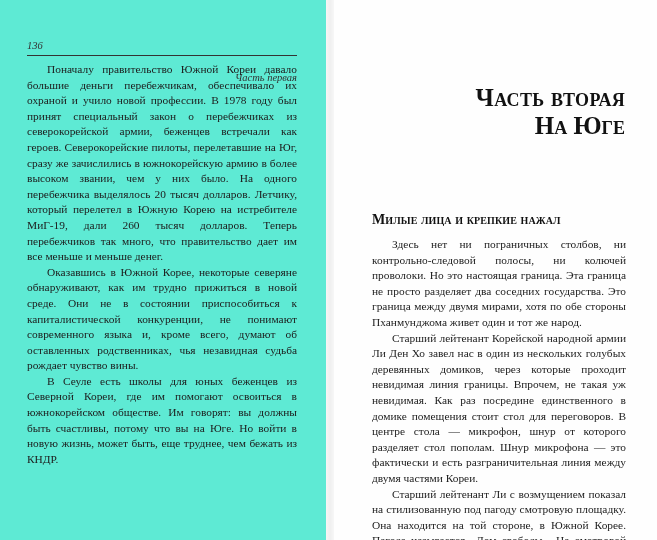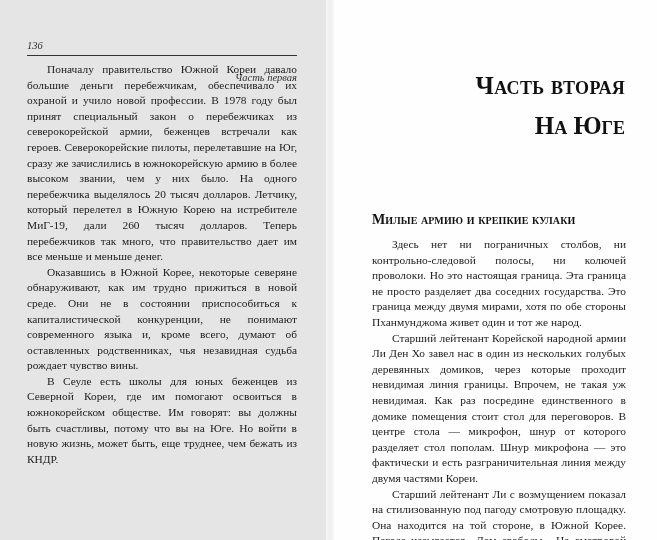--- a/index.html
+++ b/index.html
@@ -4,21 +4,21 @@
   <style>
     html, body { margin: 0; padding: 0; }
     body {
       width: 657px; height: 540px; overflow: hidden;
       background: #ffffff;
       font-family: "Liberation Serif", "DejaVu Serif", serif;
       color: #1c1c1c;
       position: relative;
     }
     .spread { position: absolute; left: 0; top: 0; width: 657px; height: 540px; }
-    .page { position: absolute; top: 0; height: 540px; background: #e5e5e5; }
+    .page { position: absolute; top: 0; height: 540px; background: #5eead4; }
     .page-left { left: 0; width: 330px; }
     .page-right { left: 330px; width: 327px; background: #fefefe; }
     .gutter {
       position: absolute; left: 326px; top: 0; width: 8px; height: 540px;
       background: linear-gradient(to right, #f6f6f6, #efefef 50%, #f7f7f7);
     }
     .running-head {
       position: absolute; left: 27px; top: 40px; width: 270px; height: 14px;
       font-size: 10.5px; font-style: italic; color: #333;
     }
@@ -29,21 +29,21 @@
       border-top: 1.3px solid #333;
     }
     .text-left {
       position: absolute; left: 27px; top: 62px; width: 270px;
       font-size: 11.4px; line-height: 15.6px; text-align: justify;
       hyphens: manual;
     }
     .text-left p, .text-right p { margin: 0; text-indent: 20px; }
     .text-left p.cont { text-indent: 0; }
     .part-title {
-      position: absolute; right: 32px; top: 72px;
+      position: absolute; right: 32px; top: 84px;
       font-size: 25px; font-weight: bold; letter-spacing: 0.3px;
       font-variant: small-caps; color: #111; text-align: right;
     }
     .part-subtitle {
       position: absolute; right: 32px; top: 112px;
       font-size: 25px; font-weight: bold; font-variant: small-caps;
       color: #111; text-align: right;
     }
     .section-title {
       position: absolute; left: 372px; top: 212px; width: 260px;
@@ -72,21 +72,21 @@
       <p>В Сеуле есть школы для юных беженцев из Северной Кореи, где им помогают освоиться в южнокорейском обществе. Им говорят: вы должны быть счастливы, потому что вы на Юге. Но войти в новую жизнь, может быть, еще труднее, чем бежать из КНДР.</p>
 
     </div>
   </div>
 
   <div class="page page-right"></div>
   <div class="gutter"></div>
 
   <div class="part-title">Часть вторая</div>
   <div class="part-subtitle">На Юге</div>
-  <div class="section-title">Милые армию и крепкие кулаки</div>
+  <div class="section-title">Милые лица и крепкие нажал</div>
 
   <div class="text-right">
     <p>Здесь нет ни пограничных столбов, ни контрольно-следовой полосы, ни колючей проволоки. Но это настоящая граница. Эта граница не просто разделяет два соседних государства. Это граница между двумя мирами, хотя по обе стороны Пханмунджома живет один и тот же народ.</p>
     <p>Старший лейтенант Корейской народной армии Ли Ден Хо завел нас в один из нескольких голубых деревянных домиков, через которые проходит невидимая линия границы. Впрочем, не такая уж невидимая. Как раз посредине единственного в домике помещения стоит стол для переговоров. В центре стола — микрофон, шнур от которого разделяет стол пополам. Шнур микрофона — это фактически и есть разграничительная линия между двумя частями Кореи.</p>
     <p>Старший лейтенант Ли с возмущением показал на стилизованную под пагоду смотровую площадку. Она находится на той стороне, в Южной Корее. Пагода называется «Дом свободы». На смотровой площадке было много американских туристов. Они рассматривали нас, а мы их. Они щелкали фотоаппаратами. Я тоже навел на них объектив и нажал спусковую кнопку. К счастью, в наших руках были всего лишь безобидные камеры. «„Дом свободы“ приносит южнокорейским марионеткам стабильный доход, — пояснил старший лейтенант. —</p>
   </div>
 
 </div>
 
 </body></html>

